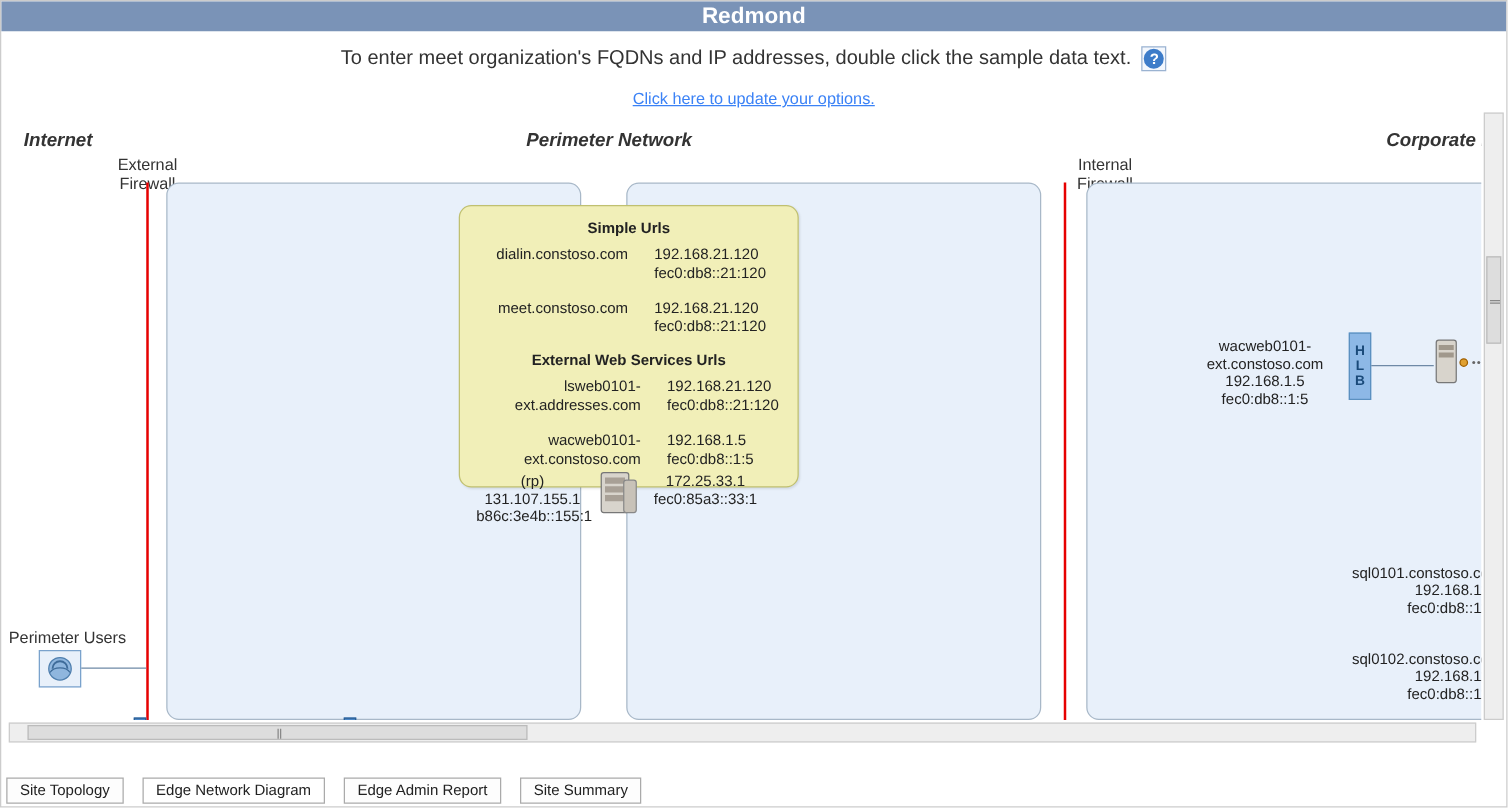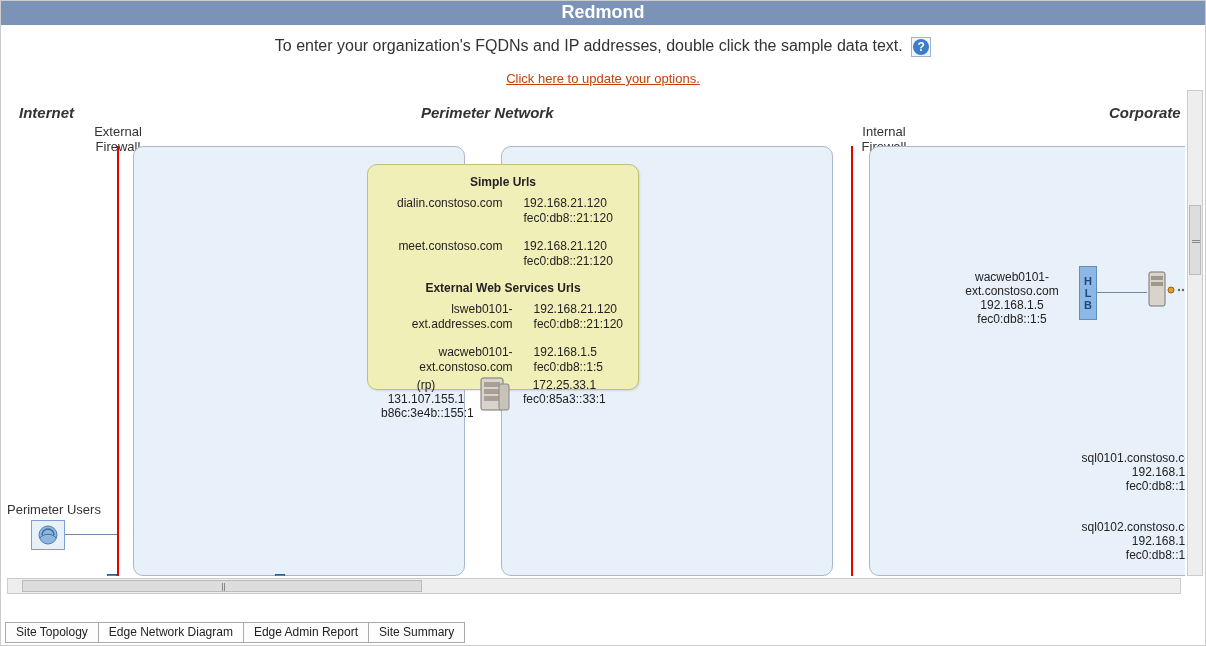--- a/index.html
+++ b/index.html
@@ -3,21 +3,21 @@
 <meta charset="utf-8">
 <style>
   * { box-sizing: border-box; }
   html, body { margin: 0; padding: 0; font-family: "Segoe UI", Tahoma, sans-serif; font-size: 12px; color: #222; }
   .app { width: 1206px; height: 646px; position: relative; background: #fff; overflow: hidden; border: 1px solid #ccc; }
   .titlebar { background: #7a93b7; color: #fff; font-weight: bold; font-size: 18px; text-align: center; height: 24px; line-height: 22px; }
   .instructions { text-align: center; font-size: 16px; margin-top: 12px; color: #333; }
   .help-icon-wrap { display: inline-flex; align-items: center; justify-content: center; width: 20px; height: 20px; border: 1px solid #9bb3d1; background: #f3f7fd; vertical-align: middle; margin-left: 4px; }
   .help-icon-q { display: inline-flex; width: 16px; height: 16px; border-radius: 50%; background: #3d7cc9; color: #fff; font-size: 12px; font-weight: bold; align-items: center; justify-content: center; }
   .options-link { text-align: center; margin-top: 14px; }
-  .options-link a { color: #c2410c; font-size: 13px; text-decoration: underline; }
+  .options-link a { color: #3b82f6; font-size: 13px; text-decoration: underline; }
   .diagram-outer { position: relative; width: 100%; height: 510px; }
   .diagram-viewport { position: absolute; left: 0; top: 0; right: 20px; bottom: 20px; overflow: hidden; }
   .diagram { position: relative; width: 1400px; height: 490px; }
   .zone-label { position: absolute; font-style: italic; font-weight: bold; font-size: 15px; color: #333; }
   .firewall-label { position: absolute; font-weight: normal; font-size: 13px; color: #333; text-align: center; width: 70px; }
   .firewall-line { position: absolute; width: 2px; background: #e60000; top: 60px; height: 430px; }
   .zone-box { position: absolute; background: #e8f0fa; border: 1px solid #a8b8c8; border-radius: 10px; top: 60px; height: 430px; }
   .info-popup { position: absolute; background: #f1efb8; border: 1px solid #c0c070; border-radius: 10px; padding: 8px 14px 12px 14px; font-size: 12px; line-height: 1.3; box-shadow: 1px 1px 2px rgba(0,0,0,0.1); }
   .info-popup .section-title { text-align: center; font-weight: bold; margin: 2px 0 4px 0; }
   .info-popup table { border-collapse: collapse; width: 100%; }
@@ -33,33 +33,33 @@
   .hlb-box { position: absolute; width: 18px; background: #8db8e6; border: 1px solid #5b90c0; color: #1a4a7a; font-size: 11px; font-weight: bold; text-align: center; padding: 8px 0; line-height: 1.1; }
   .corp-text { position: absolute; font-size: 12px; text-align: right; }
   .corp-text-l { position: absolute; font-size: 12px; text-align: center; }
   .bottom-scroll { position: absolute; left: 6px; right: 24px; bottom: 2px; height: 16px; background: #eee; border: 1px solid #ccc; }
   .bottom-scroll .thumb { position: absolute; left: 14px; width: 400px; top: 1px; height: 12px; background: #ddd; border: 1px solid #bbb; }
   .bottom-scroll .tick { position: absolute; left: 50%; top: 2px; width: 3px; height: 8px; border-left: 1px solid #888; border-right: 1px solid #888; }
   .right-scroll { position: absolute; top: 4px; right: 2px; width: 16px; height: calc(100% - 24px); background: #eee; border: 1px solid #ccc; }
   .right-scroll .thumb { position: absolute; top: 114px; height: 70px; left: 1px; width: 12px; background: #ddd; border: 1px solid #bbb; }
   .right-scroll .tick { position: absolute; top: 50%; left: 2px; width: 8px; height: 3px; border-top: 1px solid #888; border-bottom: 1px solid #888; }
   .square-handle { position: absolute; width: 10px; height: 10px; background: #4a86c7; border: 1px solid #2d5f93; }
-  .tabs { position: absolute; left: 4px; bottom: 2px; display: flex; gap: 0; font-size: 12px; }
+  .tabs { position: absolute; left: 4px; bottom: 2px; display: flex; gap: 16px; font-size: 12px; }
   .tab { border: 1px solid #aaa; padding: 2px 10px 3px 10px; background: #fdfdfd; margin-right: -1px; cursor: pointer; }
   .tab.active { background: #fff; position: relative; z-index: 2; }
 </style>
 </head>
 <body>
 
 <div class="app">
   <div class="titlebar">
     <span>Redmond</span>
   </div>
   <div class="instructions">
-    <span>To enter your organization's FQDNs and IP addresses, double click the sample data text.</span>
+    <span>To enter meet organization's FQDNs and IP addresses, double click the sample data text.</span>
     <span class="help-icon-wrap">
       <span class="help-icon-q">?</span>
     </span>
   </div>
   <div class="options-link">
     <a href="#">Click here to update your options.</a>
   </div>
 
   <div class="diagram-outer">
     <div class="diagram-viewport">

